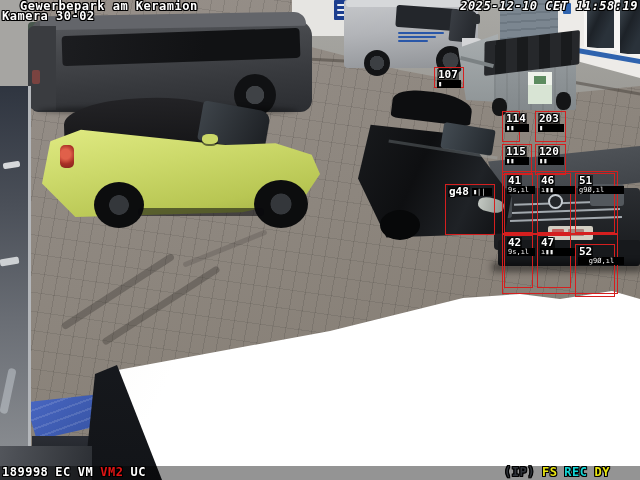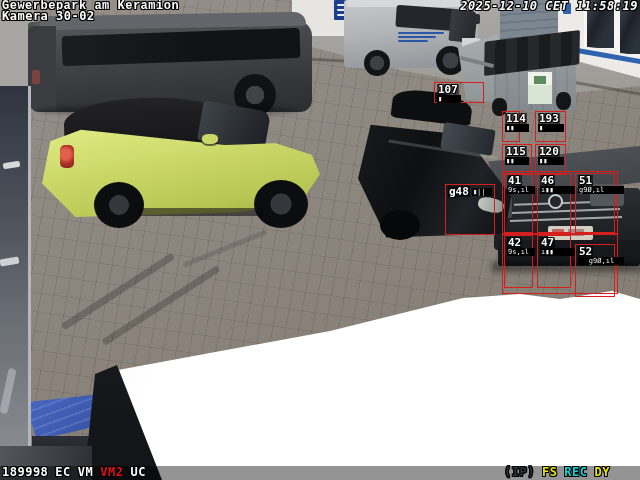--- a/index.html
+++ b/index.html
@@ -169,21 +169,21 @@
   .dnum{display:inline-block;color:#fff;font-weight:bold;font-size:11px;line-height:11px;
     background:rgba(0,0,0,.55);padding:0 1px;
     text-shadow:1px 0 #000,-1px 0 #000,0 1px #000,0 -1px #000,1px 1px #000,-1px -1px #000;}
   .dbar{background:#000;height:8px;overflow:hidden;}
   .dsub{color:#f2f2f2;font-size:7px;line-height:8px;white-space:pre;display:block;padding-left:1px;}
   .drow{position:absolute;left:2px;top:1px;display:flex;align-items:center;gap:2px;}
   .dstack{position:absolute;left:2px;top:1px;display:flex;flex-direction:column;align-items:flex-start;}
   
   .osd{color:#fff;font-weight:bold;font-size:12px;line-height:11px;letter-spacing:.5px;white-space:pre;
     text-shadow:1px 0 #000,-1px 0 #000,0 1px #000,0 -1px #000,1px 1px #000,-1px -1px #000,1px -1px #000,-1px 1px #000;}
-  #osd-title1{left:2px;top:1px;font-family:Liberation Mono, monospace;} #osd-title2{left:2px;top:11px;}
+  #osd-title1{left:20px;top:1px;} #osd-title2{left:2px;top:11px;}
   #osd-time{right:2px;top:1px;font-style:italic;}
   #osd-bar{left:0;top:466px;width:640px;height:14px;background:rgba(0,0,0,0.42);}
   #osd-bl{left:2px;top:467px;display:flex;gap:7px;}
   #osd-br{right:30px;top:467px;display:flex;gap:7px;}
 </style>
 </head>
 <body>
 
 <div id="frame">
 
@@ -299,21 +299,21 @@
   <div class="a" id="left-strip-edge"></div>
   <div class="a" id="ls-mark1"></div>
   <div class="a" id="ls-mark2"></div>
   <div class="a" id="ls-streak"></div>
 
   <div class="a" id="white-roof"></div>
   <div class="a" id="dark-pillar"></div>
   <div class="a" id="fg-corner"></div>
 
   <div class="a" id="detections">
-      <div class="dbox" style="left: 434px; top: 82px; width: 50px; height: 21px; border-color: rgb(213, 31, 31);">
+      <div class="dbox" style="left: 434px; top: 67px; width: 30px; height: 21px; border-color: rgb(213, 31, 31);">
         <div class="dstack">
           <span class="dnum">107</span>
           <div class="dbar" style="width: 24px;">
             <span class="dsub">▮</span>
           </div>
         </div>
       </div>
       <div class="dbox" style="left: 445px; top: 184px; width: 50px; height: 51px; border-color: rgb(213, 31, 31);">
         <div class="drow">
           <span class="dnum">g48</span>
@@ -325,21 +325,21 @@
       <div class="dbox" style="left: 502px; top: 111px; width: 18px; height: 31px; border-color: rgb(213, 31, 31);">
         <div class="dstack">
           <span class="dnum">114</span>
           <div class="dbar" style="width: 24px;">
             <span class="dsub">▮▮</span>
           </div>
         </div>
       </div>
       <div class="dbox" style="left: 535px; top: 111px; width: 31px; height: 31px; border-color: rgb(213, 31, 31);">
         <div class="dstack">
-          <span class="dnum">193</span>
+          <span class="dnum">203</span>
           <div class="dbar" style="width: 26px;">
             <span class="dsub">▮</span>
           </div>
         </div>
       </div>
       <div class="dbox" style="left: 502px; top: 144px; width: 30px; height: 31px; border-color: rgb(213, 31, 31);">
         <div class="dstack">
           <span class="dnum">115</span>
           <div class="dbar" style="width: 24px;">
             <span class="dsub">▮▮</span>

